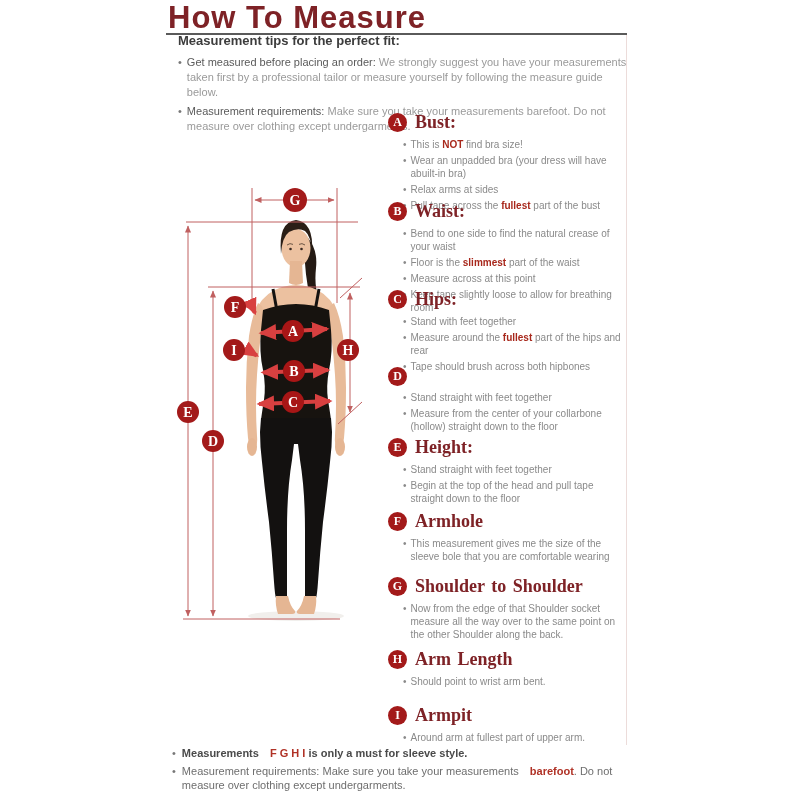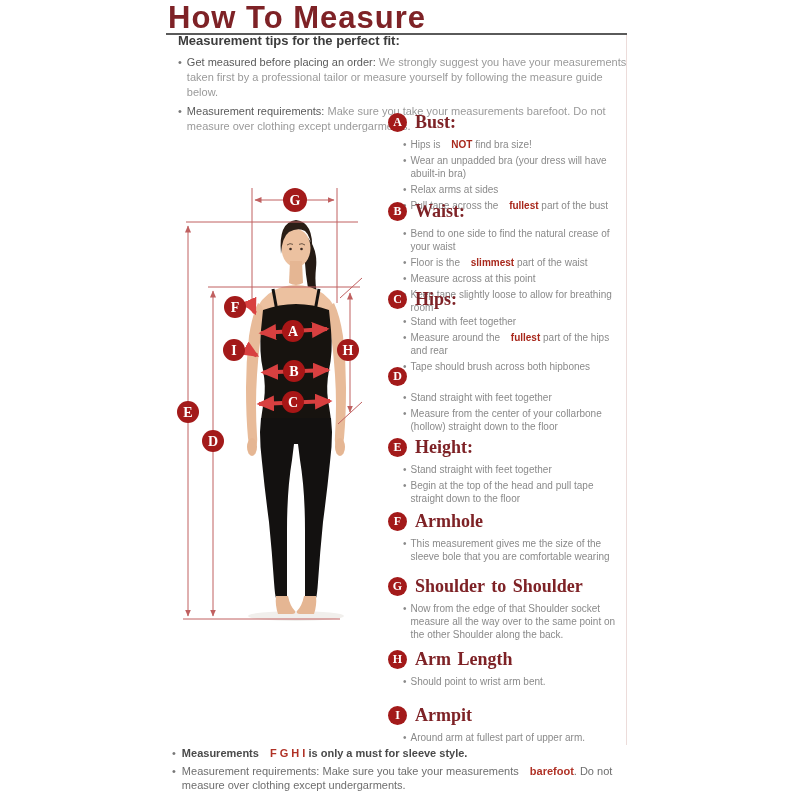--- a/index.html
+++ b/index.html
@@ -22,21 +22,21 @@
   
   .sec{position:absolute;left:388px;width:242px;}
   .sec-head{display:flex;align-items:center;gap:8px;}
   .badge{width:19px;height:19px;border-radius:50%;background:#a31a1a;color:#fff;flex:0 0 auto;
          font-family:"Liberation Serif",serif;font-weight:bold;font-size:12px;
          display:flex;align-items:center;justify-content:center;}
   .sec-title{font-family:"Liberation Serif",serif;font-size:18px;color:#7e2226;font-weight:600;word-spacing:2px;white-space:nowrap;}
   .sec-bullets{margin-top:5px;padding-left:15px;}
   .bullet{display:flex;font-size:10px;line-height:13px;color:#8a8a8a;margin-bottom:3px;max-width:220px;}
   .bullet .dot{margin-right:4px;flex:0 0 auto;}
-  .rw{color:#a8281c;font-weight:bold;margin-left:8px;}
+  .rw{color:#a8281c;font-weight:bold;}
 
   
   .footer-notes{position:absolute;left:172px;top:746px;width:458px;}
   .foot-item{display:flex;font-size:11px;line-height:14px;margin-bottom:4px;color:#6e6e6e;}
   .foot-item .dot{margin-right:6px;color:#777;flex:0 0 auto;}
   .fd{font-weight:bold;color:#4a4a4a;}
   .fr{font-weight:bold;color:#b03226;margin-left:8px;}
 
   
   .figure-wrap{position:absolute;left:165px;top:180px;width:220px;height:465px;}
@@ -147,21 +147,21 @@
 
   <div id="sections">
       <section class="sec" style="top: 112px;">
         <div class="sec-head">
           <span class="badge">A</span>
           <span class="sec-title">Bust:</span>
         </div>
         <div class="sec-bullets">
           <div class="bullet">
             <span class="dot">•</span>
-            <span><span>Hips is </span><b class="rw">NOT</b><span> find bra size!</span></span>
+            <span><span>This is </span><b class="rw">NOT</b><span> find bra size!</span></span>
           </div>
           <div class="bullet">
             <span class="dot">•</span>
             <span><span>Wear an unpadded bra (your dress will have abuilt-in bra)</span></span>
           </div>
           <div class="bullet">
             <span class="dot">•</span>
             <span><span>Relax arms at sides</span></span>
           </div>
           <div class="bullet">

